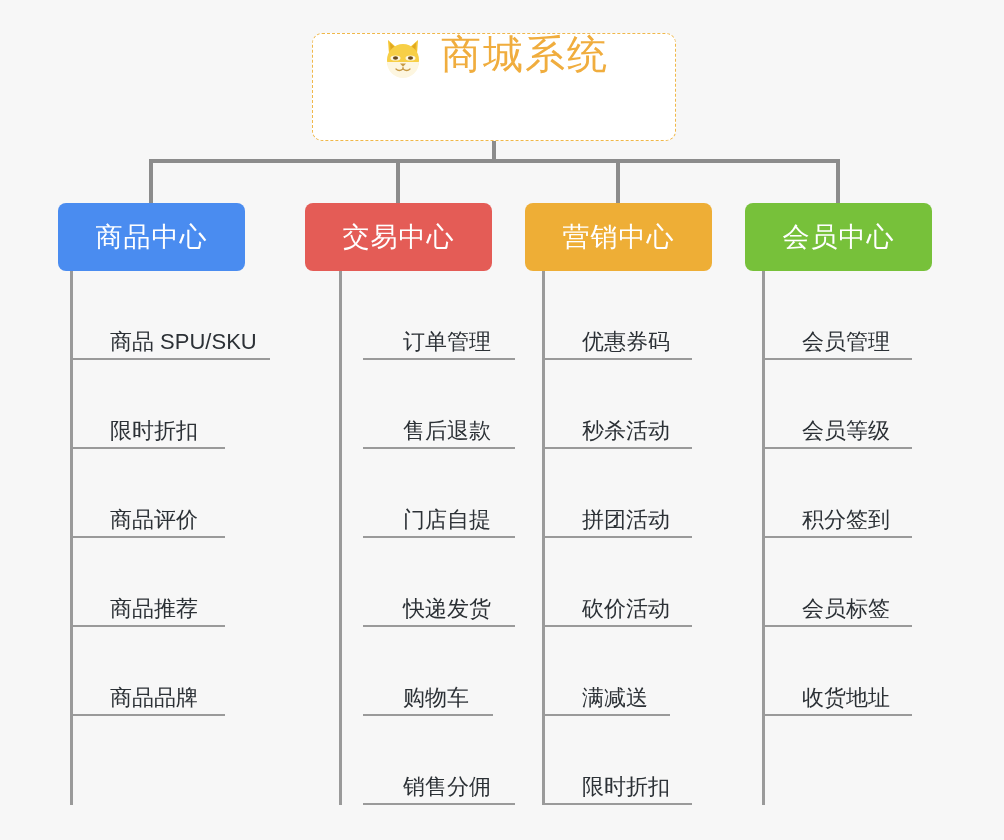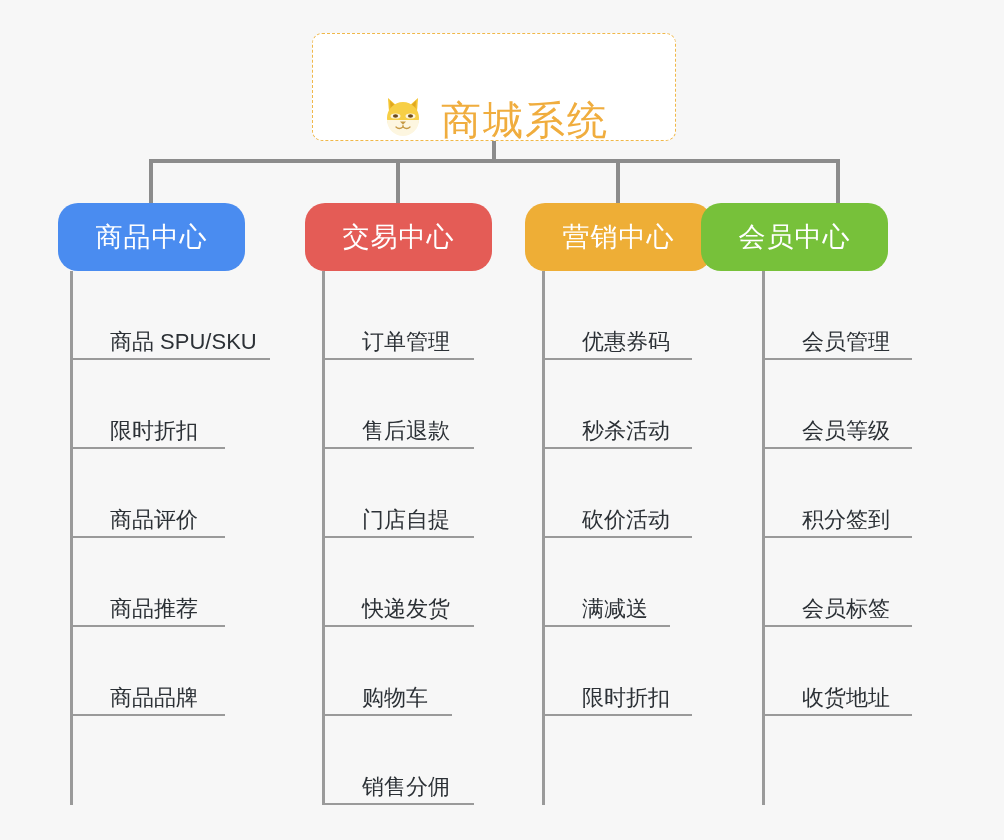--- a/index.html
+++ b/index.html
@@ -25,21 +25,21 @@
     position: absolute;
     left: 312px;
     top: 33px;
     width: 364px;
     height: 108px;
     box-sizing: border-box;
     background: #ffffff;
     border: 1px dashed #f0b84a;
     border-radius: 10px;
     display: flex;
-    align-items: flex-end;
+    align-items: flex-start;
     justify-content: center;
     gap: 14px;
   }
   .root-emoji {
     font-size: 40px;
     line-height: 1;
     display: block;
     width: 48px;
     height: 48px;
   }
@@ -75,21 +75,21 @@
   
   .drop { top: 159px; height: 44px; }
 
   
   .cat-box {
     position: absolute;
     top: 203px;
     width: 187px;
     height: 68px;
     box-sizing: border-box;
-    border-radius: 20px;
+    border-radius: 8px;
     display: flex;
     align-items: center;
     justify-content: center;
     color: #ffffff;
     font-size: 27px;
     letter-spacing: 1px;
     white-space: nowrap;
   }
 
   
@@ -170,21 +170,21 @@
   <div id="cat-boxes">
       <div class="cat-box" style="left: 58px; background: rgb(74, 140, 240);">
         <span>商品中心</span>
       </div>
       <div class="cat-box" style="left: 305px; background: rgb(228, 92, 86); text-align: right;">
         <span>交易中心</span>
       </div>
       <div class="cat-box" style="left: 525px; background: rgb(238, 174, 54); justify-content: center;">
         <span>营销中心</span>
       </div>
-      <div class="cat-box" style="left: 701px; background: rgb(119, 193, 58);">
+      <div class="cat-box" style="left: 745px; background: rgb(119, 193, 58);">
         <span>会员中心</span>
       </div>
     </div>
 
   <div id="leaf-cols">
       <div class="leaf-col" style="left: 70px; text-align: center;">
         <div class="spine" style="height: 534px;"></div>
         <div class="leaf">
           <span class="leaf-label">商品 SPU/SKU</span>
           <div class="leaf-underline" style="width: 200px;"></div>
@@ -199,21 +199,21 @@
         </div>
         <div class="leaf">
           <span class="leaf-label">商品推荐</span>
           <div class="leaf-underline" style="width: 155px;"></div>
         </div>
         <div class="leaf">
           <span class="leaf-label">商品品牌</span>
           <div class="leaf-underline" style="width: 155px;"></div>
         </div>
       </div>
-      <div class="leaf-col" style="left: 322px;">
+      <div class="leaf-col" style="left: 339px; padding-left: 24px;">
         <div class="spine" style="height: 534px;"></div>
         <div class="leaf">
           <span class="leaf-label">订单管理</span>
           <div class="leaf-underline" style="width: 152px;"></div>
         </div>
         <div class="leaf">
           <span class="leaf-label">售后退款</span>
           <div class="leaf-underline" style="width: 152px;"></div>
         </div>
         <div class="leaf">
@@ -237,20 +237,24 @@
         <div class="spine" style="height: 534px;"></div>
         <div class="leaf">
           <span class="leaf-label">优惠券码</span>
           <div class="leaf-underline" style="width: 150px;"></div>
         </div>
         <div class="leaf">
           <span class="leaf-label">秒杀活动</span>
           <div class="leaf-underline" style="width: 150px;"></div>
         </div>
         <div class="leaf">
+          <span class="leaf-label">拼团活动</span>
+          <div class="leaf-underline" style="width: 150px;"></div>
+        </div>
+        <div class="leaf">
           <span class="leaf-label">砍价活动</span>
           <div class="leaf-underline" style="width: 150px;"></div>
         </div>
         <div class="leaf">
           <span class="leaf-label">满减送</span>
           <div class="leaf-underline" style="width: 128px;"></div>
         </div>
         <div class="leaf">
           <span class="leaf-label">限时折扣</span>
           <div class="leaf-underline" style="width: 150px;"></div>

